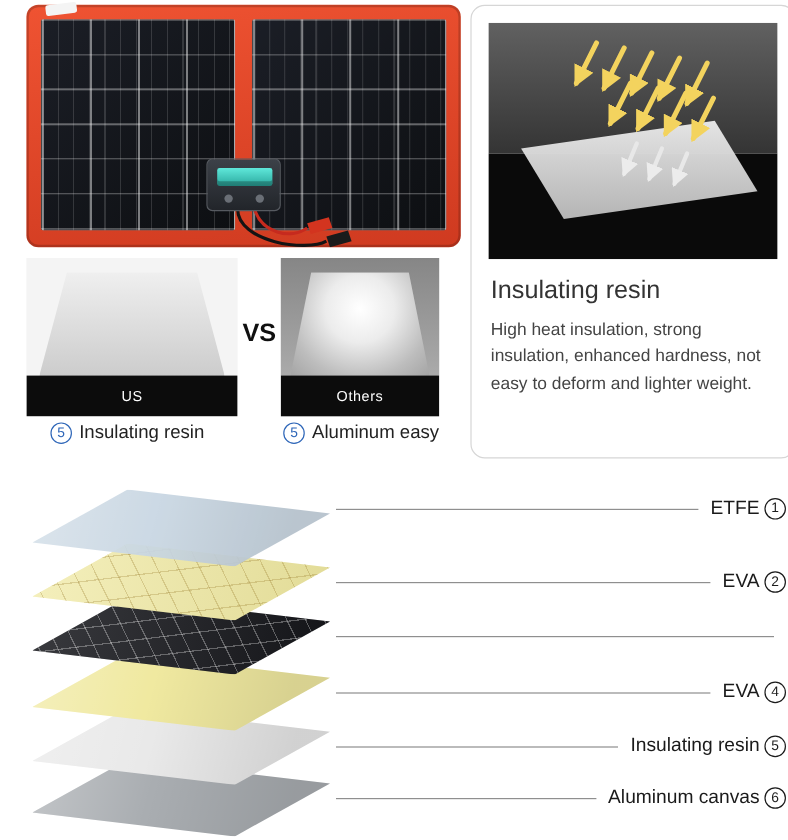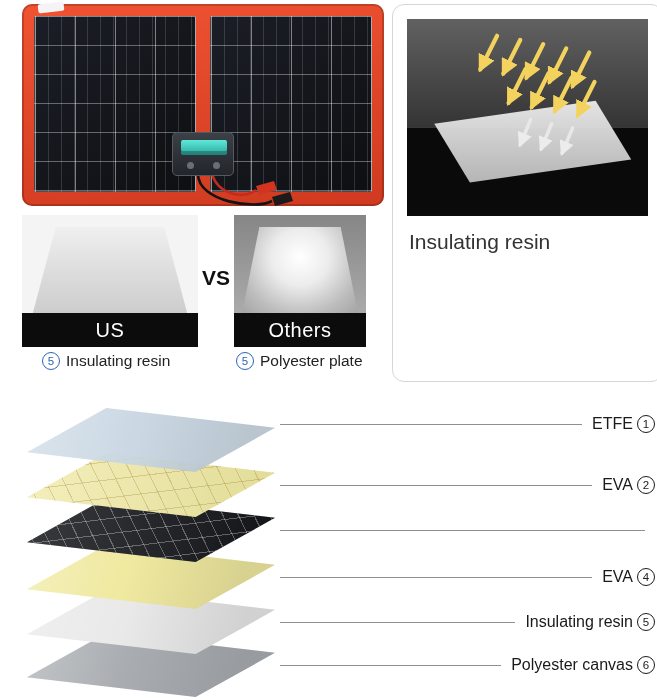--- a/index.html
+++ b/index.html
@@ -41,21 +41,21 @@
 
   
   .cmp-box { position:absolute; top:215px; height:132px; overflow:hidden; }
   .cmp-box.us { left:10px; width:176px; background:#f4f4f4; }
   .cmp-box.others { left:222px; width:132px; background:linear-gradient(#868686,#b7b7b7); }
   .plate { position:absolute; left:6%; right:6%; top:9%; bottom:25%;
            clip-path:polygon(15% 0, 85% 0, 100% 100%, 0 100%); }
   .plate.resin { background:linear-gradient(#efefef,#cccccc); }
   .plate.alu   { background:radial-gradient(ellipse at 50% 35%, #ffffff 0%, #ececec 35%, #bdbdbd 72%, #a3a3a3 100%); }
   .band { position:absolute; left:0; right:0; bottom:0; height:34px; background:#0c0c0c;
-          color:#fff; display:flex; align-items:center; justify-content:center; font-size:20px; letter-spacing:.5px; }
+          color:#fff; display:flex; align-items:center; justify-content:center; font-size:12px; letter-spacing:.5px; }
   .vs { position:absolute; left:186px; top:266px; width:36px; text-align:center;
         font-size:21px; font-weight:bold; color:#101010; }
   .caption { position:absolute; top:352px; display:flex; align-items:center; gap:6px;
              font-size:15.5px; color:#222; }
   .caption.us-cap { left:30px; } .caption.others-cap { left:224px; }
 
   .cnum { width:18px; height:18px; border-radius:50%; display:inline-flex; align-items:center;
           justify-content:center; font-size:11.5px; flex:0 0 auto; }
   .cnum.blue  { border:1.4px solid #2e66b8; color:#2e66b8; }
   .cnum.black { border:1.2px solid #1c1c1c; color:#1c1c1c; }
@@ -142,39 +142,40 @@
         <line x1="157" y1="56" x2="141" y2="88"></line>
         <line x1="179" y1="60" x2="163" y2="92"></line>
       </g>
       <g stroke="#e8e8e8" stroke-width="3.4" stroke-linecap="round" marker-end="url(#aw)">
         <line x1="118" y1="96" x2="108" y2="120"></line>
         <line x1="138" y1="100" x2="128" y2="124"></line>
         <line x1="158" y1="104" x2="148" y2="128"></line>
       </g>
     </svg>
     <h2 class="resin-title">Insulating resin</h2>
+    <p class="resin-desc">High heat insulation, strong insulation, enhanced hardness, not easy to deform and lighter weight.</p>
   </div>
 
   <div class="cmp-box us">
     <div class="plate resin"></div>
     <div class="band">US</div>
   </div>
   <div class="vs">VS</div>
   <div class="cmp-box others">
     <div class="plate alu"></div>
     <div class="band">Others</div>
   </div>
 
   <div class="caption us-cap">
     <span class="cnum blue">5</span>
     <span>Insulating resin</span>
   </div>
   <div class="caption others-cap">
     <span class="cnum blue">5</span>
-    <span>Polyester plate</span>
+    <span>Aluminum easy</span>
   </div>
 
   <div class="layers-diagram">
     <div class="layer layer-0" style="background-color: rgb(201, 215, 227);"></div>
     <div class="layer layer-1" style="background-color: rgb(240, 233, 160);"></div>
     <div class="layer layer-2" style="background-color: rgb(23, 24, 29);"></div>
     <div class="layer layer-3" style="background-color: rgb(240, 233, 160);"></div>
     <div class="layer layer-4" style="background-color: rgb(233, 233, 233);"></div>
     <div class="layer layer-5" style="background-color: rgb(169, 173, 177);"></div>
 
@@ -205,19 +206,19 @@
     <div class="label-row row-4">
       <div class="leader"></div>
       <div class="layer-label">
         <span>Insulating resin</span>
         <span class="cnum black">5</span>
       </div>
     </div>
     <div class="label-row row-5">
       <div class="leader"></div>
       <div class="layer-label">
-        <span>Polyester canvas</span>
+        <span>Aluminum canvas</span>
         <span class="cnum black">6</span>
       </div>
     </div>
   </div>
 
 </div>
 
 </body></html>

